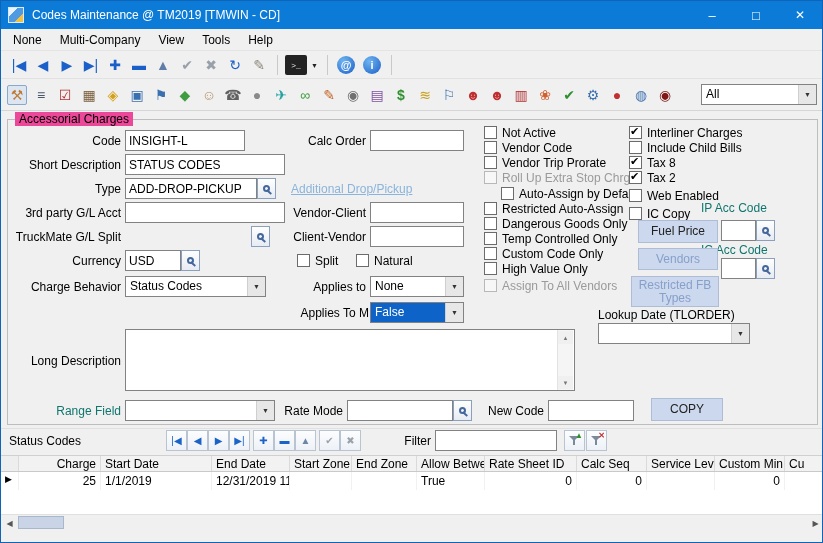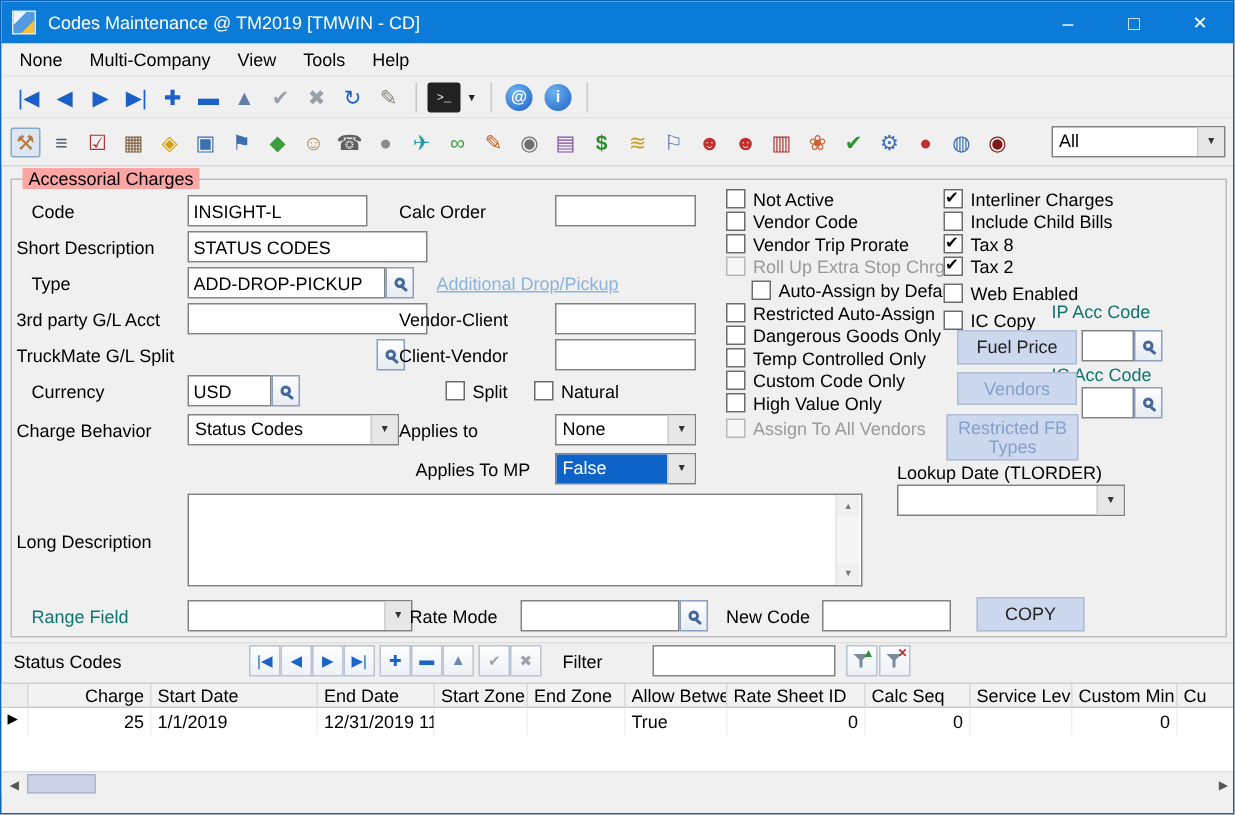--- a/index.html
+++ b/index.html
@@ -37,21 +37,21 @@
                   color:#e8e8e8; font-size:8px; display:flex; align-items:center; justify-content:center;
                   font-family:"Liberation Mono", monospace; cursor:pointer; }
   .terminal-dd { position:absolute; width:13px; height:20px; display:flex; align-items:center;
                  justify-content:center; font-size:7px; color:#222; cursor:pointer; }
   .round-icon { position:absolute; width:18px; height:18px; border-radius:50%;
                 background:radial-gradient(circle at 35% 30%, #6fb4f0, #1b5fc8); color:#fff;
                 font-weight:bold; font-size:11px; display:flex; align-items:center; justify-content:center;
                 cursor:pointer; }
 
   
-  .flabel { position:absolute; height:16px; line-height:16px; white-space:nowrap; }
+  .flabel { position:absolute; height:16px; line-height:16px; text-align:right; white-space:nowrap; }
   .flabel.la { text-align:left; }
   .dim-text { color:#0f766e; }
   .tin { position:absolute; height:21px; border:1px solid #828282; background:#fff; padding:0 3px;
          font:12px "Liberation Sans", sans-serif; color:#000; }
   .lk { position:absolute; width:19px; height:21px; background:linear-gradient(#fefefe,#e7ecf3);
         border:1px solid #8aa0bc; display:flex; align-items:center; justify-content:center; cursor:pointer; }
   .mag { width:7px; height:7px; border:2px solid #44689c; border-radius:50%; position:relative; }
   .mag::after { content:""; position:absolute; right:-4px; bottom:-3px; width:6px; height:2px;
                 background:#44689c; transform:rotate(40deg); }
   .cmb { position:absolute; height:21px; border:1px solid #828282; background:#fff; display:flex;
@@ -60,21 +60,21 @@
   .cmb .cdd { width:18px; border-left:1px solid #cfcfcf; background:#e7e7e7; display:flex;
               align-items:center; justify-content:center; font-size:7px; color:#333; flex:none; }
   .cmb.sel .cval { background:#0e63c8; color:#fff; }
   .chk { position:absolute; display:flex; align-items:center; height:15px; gap:5px;
          white-space:nowrap; cursor:pointer; }
   .cbox { width:13px; height:13px; border:1px solid #6b6b6b; background:#fff; position:relative; flex:none; }
   .cbox.checked::after { content:"✔"; position:absolute; left:0; top:-2px; font-size:11px; color:#000; }
   .chk.disabled { color:#9a9a9a; cursor:default; }
   .chk.disabled .cbox { border-color:#b8b8b8; background:#f7f7f7; }
   .gbox { position:absolute; left:6px; top:118px; width:811px; height:306px; border:1px solid #bdbdbd; }
-  .gbox-title { position:absolute; left:14px; top:111px; background:#fca5a5; padding:0 4px; }
+  .gbox-title { position:absolute; left:14px; top:111px; background:#ec4899; padding:0 4px; }
   .flink { position:absolute; color:#8ab4dc; text-decoration:underline; cursor:pointer; white-space:nowrap; }
   .bbtn { position:absolute; background:#ccd8ee; border:1px solid #aebcd6; display:flex; align-items:center;
           justify-content:center; text-align:center; color:#222; cursor:pointer; line-height:13px; }
   .bbtn.dimb { color:#86a0ca; }
   .ta { position:absolute; left:124px; top:328px; width:450px; height:62px; border:1px solid #828282;
         background:#fff; resize:none; font:12px "Liberation Sans", sans-serif; padding:2px 20px 2px 3px; }
   .ta-sb { position:absolute; width:16px; background:#f5f5f5; border-left:1px solid #e2e2e2; }
   .ta-arrow { position:absolute; left:0; width:15px; height:13px; display:flex; align-items:center;
               justify-content:center; font-size:6px; color:#777; background:#f0f0f0; cursor:pointer; }
 

